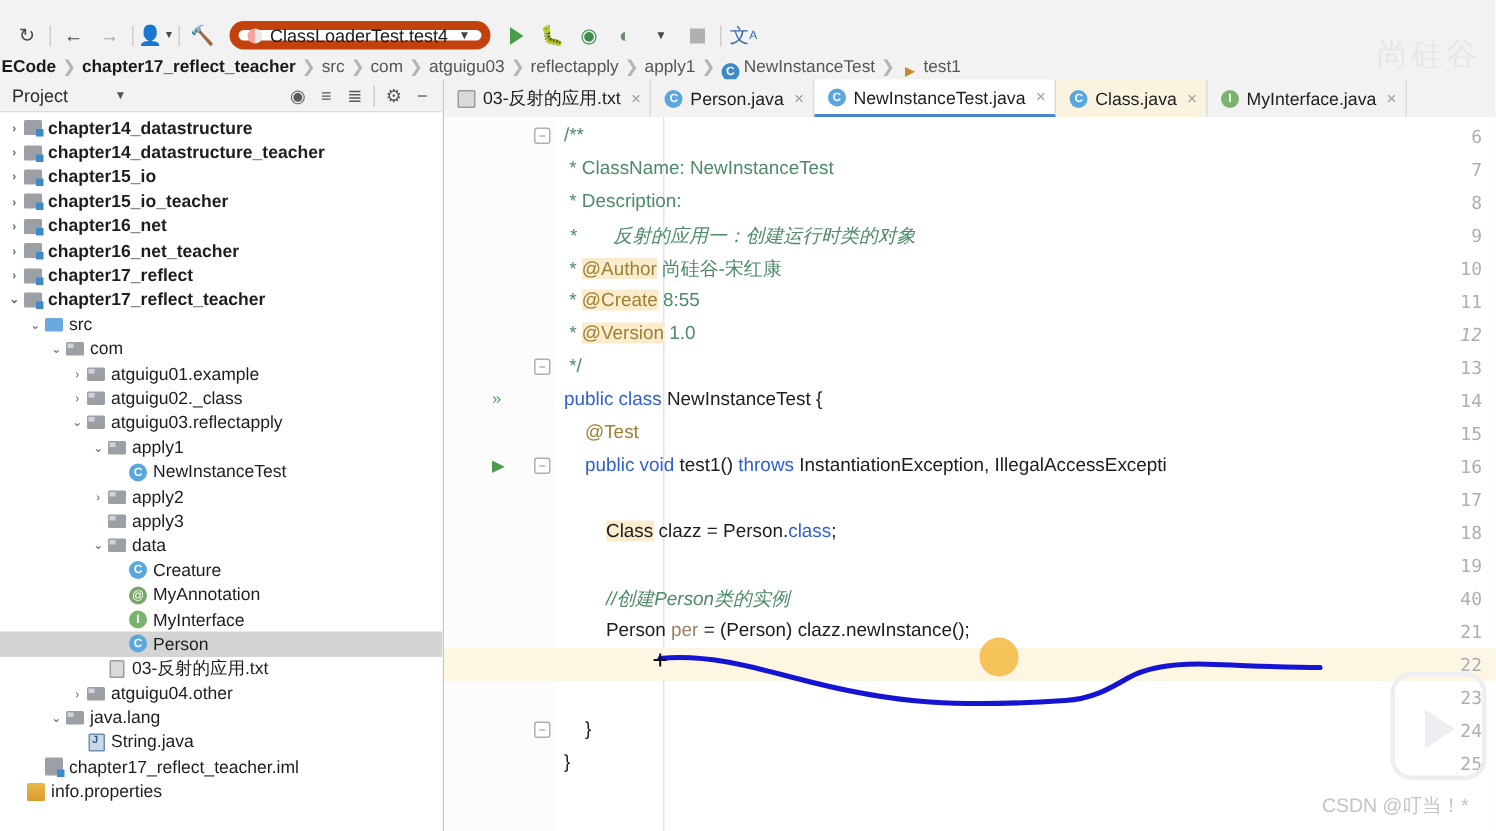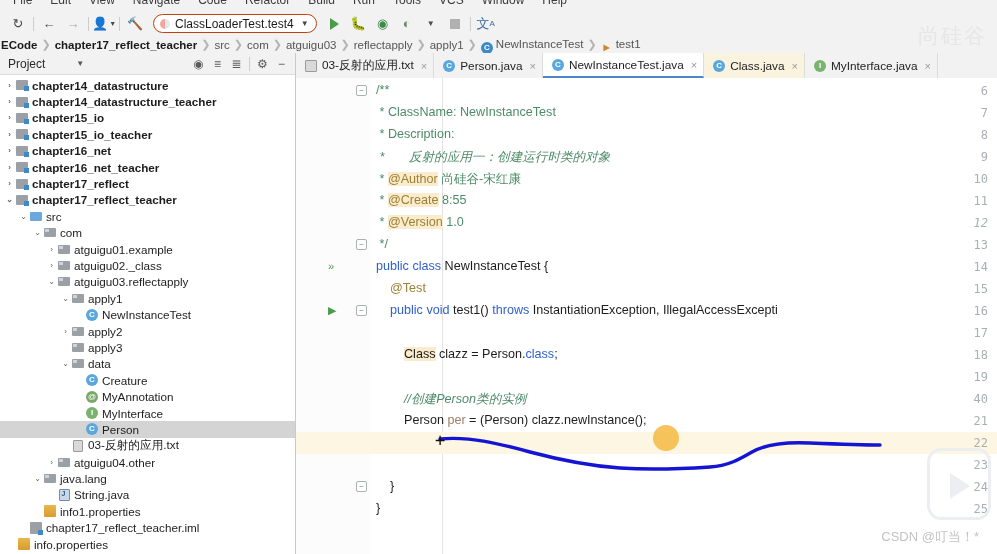--- a/index.html
+++ b/index.html
@@ -15,21 +15,21 @@
   .menubar .mi { font-size:12px; color:#3c3c3c; padding:0 9px; white-space:nowrap; }
 
   
   .toolbar { position:absolute; top:12px; left:0; width:997px; height:23px;
              background:#f2f2f2; display:flex; align-items:center; padding-left:6px; }
   .tb-ico { width:24px; height:20px; display:flex; align-items:center; justify-content:center;
             color:#4a4a4a; font-size:13px; }
   .tb-sep { width:1px; height:14px; background:#cdcdcd; margin:0 3px; }
 
   .runcfg { display:flex; align-items:center; height:19px; background:#fff;
-            border:1px solid #c2410c; border-radius:10px; padding:0 7px 0 6px;
+            border:6px solid #c2410c; border-radius:10px; padding:0 7px 0 6px;
             margin:0 6px; gap:5px; }
   .runcfg .cfg-ico { width:10px; height:10px; border-radius:50%;
             background:linear-gradient(90deg,#f3a6a0 50%, #e8e8e8 50%); }
   .runcfg .cfg-name { font-size:12px; color:#1a1a1a; white-space:nowrap; }
   .runcfg .cfg-arrow { font-size:8px; color:#444; margin-left:2px; }
 
   .tri-run { width:0;height:0;border-left:9px solid #4a9b4a;
              border-top:6px solid transparent;border-bottom:6px solid transparent; }
 
   
@@ -145,36 +145,20 @@
           border:3px solid #eceef2; border-radius:14px; }
   .logo:after { content:""; position:absolute; left:20px; top:22px;
           width:0;height:0;border-left:20px solid #eceef2;
           border-top:13px solid transparent;border-bottom:13px solid transparent;}
 </style>
 </head>
 <body>
 
 <div id="app">
 
-  <div class="menubar">
-    <div class="items" id="menu-items">
-        <div class="mi">File</div>
-        <div class="mi">Edit</div>
-        <div class="mi">View</div>
-        <div class="mi">Navigate</div>
-        <div class="mi">Code</div>
-        <div class="mi">Refactor</div>
-        <div class="mi">Build</div>
-        <div class="mi">Run</div>
-        <div class="mi">Tools</div>
-        <div class="mi">VCS</div>
-        <div class="mi">Window</div>
-        <div class="mi">Help</div>
-      </div>
-  </div>
 
   <div class="toolbar">
     <div class="tb-ico">↻</div>
     <div class="tb-sep"></div>
     <div class="tb-ico">←</div>
     <div class="tb-ico" style="color:#a9a9a9;">→</div>
     <div class="tb-sep"></div>
     <div class="tb-ico">👤<span style="font-size:7px;margin-left:1px;">▼</span></div>
     <div class="tb-sep"></div>
     <div class="tb-ico" style="color:#4a7d4a;">🔨</div>
@@ -407,27 +391,20 @@
             <span class="i-fold pkg"></span>
           </span>
           <span>java.lang</span>
         </div>
         <div class="row" style="padding-left: 46px;">
           <span class="arrow none"></span>
           <span class="ic">
             <span class="i-jdk"></span>
           </span>
           <span>String.java</span>
-        </div>
-        <div class="row" style="padding-left: 32px;">
-          <span class="arrow none"></span>
-          <span class="ic">
-            <span class="i-props"></span>
-          </span>
-          <span>info1.properties</span>
         </div>
         <div class="row" style="padding-left: 18px;">
           <span class="arrow none"></span>
           <span class="ic">
             <span class="i-iml"></span>
           </span>
           <span>chapter17_reflect_teacher.iml</span>
         </div>
         <div class="row" style="padding-left: 6px;">
           <span class="arrow none"></span>

